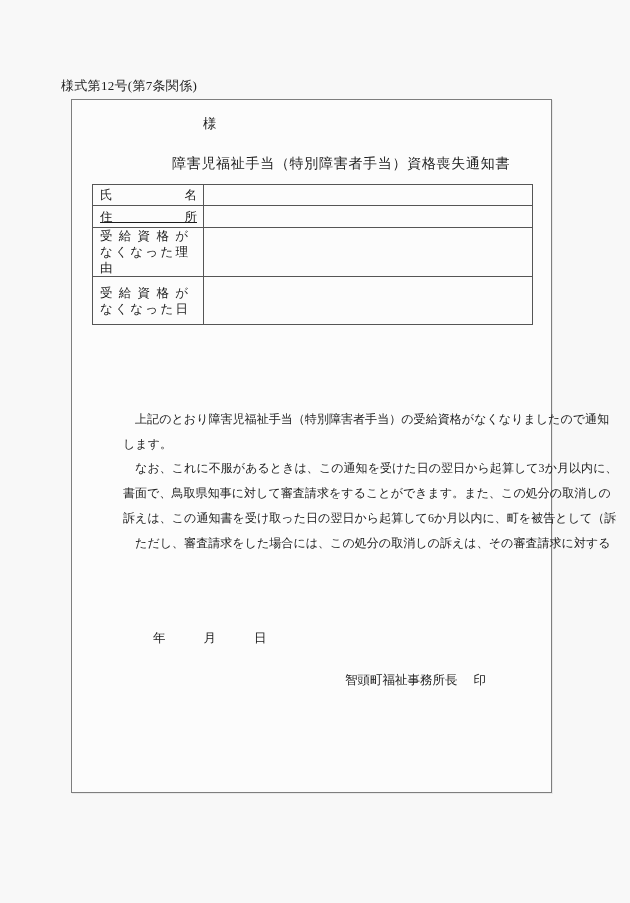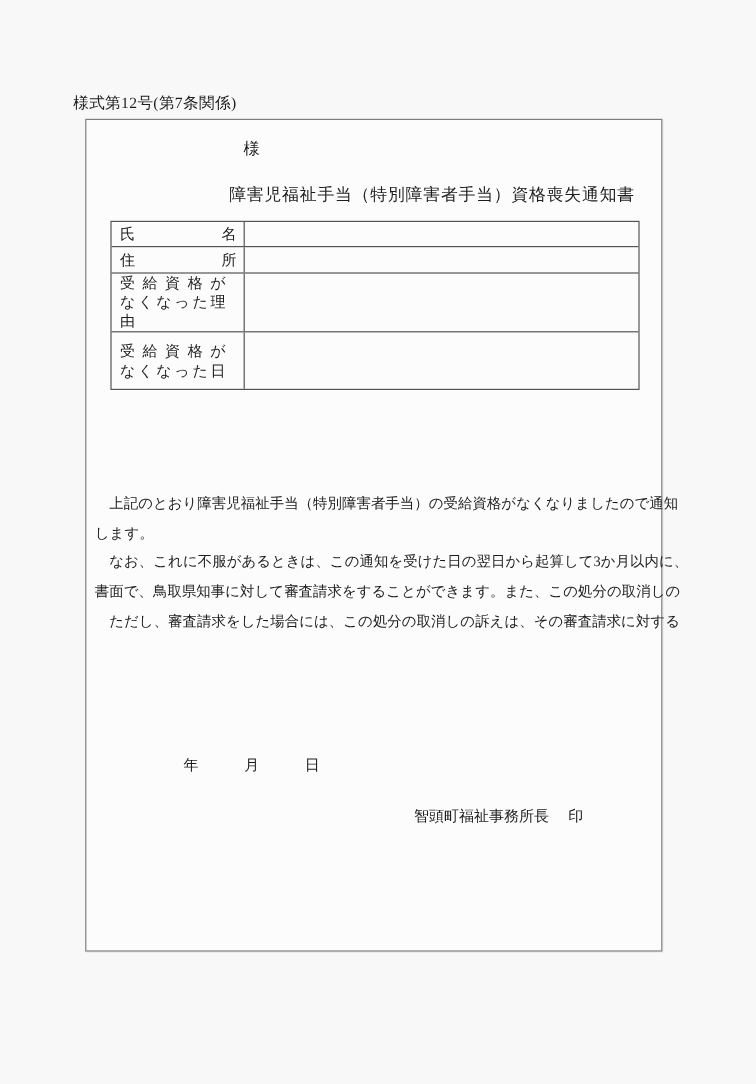--- a/index.html
+++ b/index.html
@@ -29,21 +29,20 @@
 
   .addressee {
     position:absolute; left:131px; top:16px;
     font-size:13.5px; line-height:16px;
   }
 
   .doc-title {
     position:absolute; left:100px; top:55px;
     font-size:14px; line-height:17px; letter-spacing:0.7px;
     white-space:nowrap;
-    margin-left:19px;
   }
 
   .info-table {
     position:absolute; left:20px; top:84px;
     width:441px;
     border:1px solid #555;
     box-sizing:border-box;
   }
   .trow { display:flex; align-items:stretch; }
   .trow + .trow { border-top:1px solid #555; }
@@ -53,28 +52,28 @@
     display:flex; flex-direction:column; justify-content:center;
     padding-left:7px;
   }
   .tvalue { flex:1; }
   .jline {
     font-size:12.5px; line-height:16px;
     width:97px;
     text-align:justify; text-align-last:justify;
   }
   .jline.narrow { width:88px; }
-  .h1 { height:20px; } .h2 { height:21px; } .h3 { height:48px; } .h4 { height:47px; }
+  .h1 { height:20px; } .h2 { height:21px;text-decoration:underline; } .h3 { height:48px; } .h4 { height:47px; }
 
   .body-text {
     position:absolute; left:7px; top:307px; width:473px;
   }
   .bline {
     font-size:12px; line-height:24.7px;
-    white-space:pre; letter-spacing:0.05px;
+    white-space:pre; letter-spacing:0.05px;margin-left:44px;
   }
 
   .date-line {
     position:absolute; left:81px; top:530px;
     display:flex; gap:38px;
     font-size:12.5px; line-height:16px;
   }
 
   .signature-line {
     position:absolute; left:273px; top:572px;
@@ -123,20 +122,21 @@
         </div>
         <div class="tvalue"></div>
       </div>
     </div>
 
     <div class="body-text">
       <div class="bline">　上記のとおり障害児福祉手当（特別障害者手当）の受給資格がなくなりましたので通知</div>
       <div class="bline">します。</div>
       <div class="bline">　なお、これに不服があるときは、この通知を受けた日の翌日から起算して3か月以内に、</div>
       <div class="bline">書面で、鳥取県知事に対して審査請求をすることができます。また、この処分の取消しの</div>
+      <div class="bline">訴えは、この通知書を受け取った日の翌日から起算して6か月以内に、町を被告として（訴</div>
       <div class="bline">　ただし、審査請求をした場合には、この処分の取消しの訴えは、その審査請求に対する</div>
     </div>
 
     <div class="date-line">
       <span>年</span>
       <span>月</span>
       <span>日</span>
     </div>
 
     <div class="signature-line">

